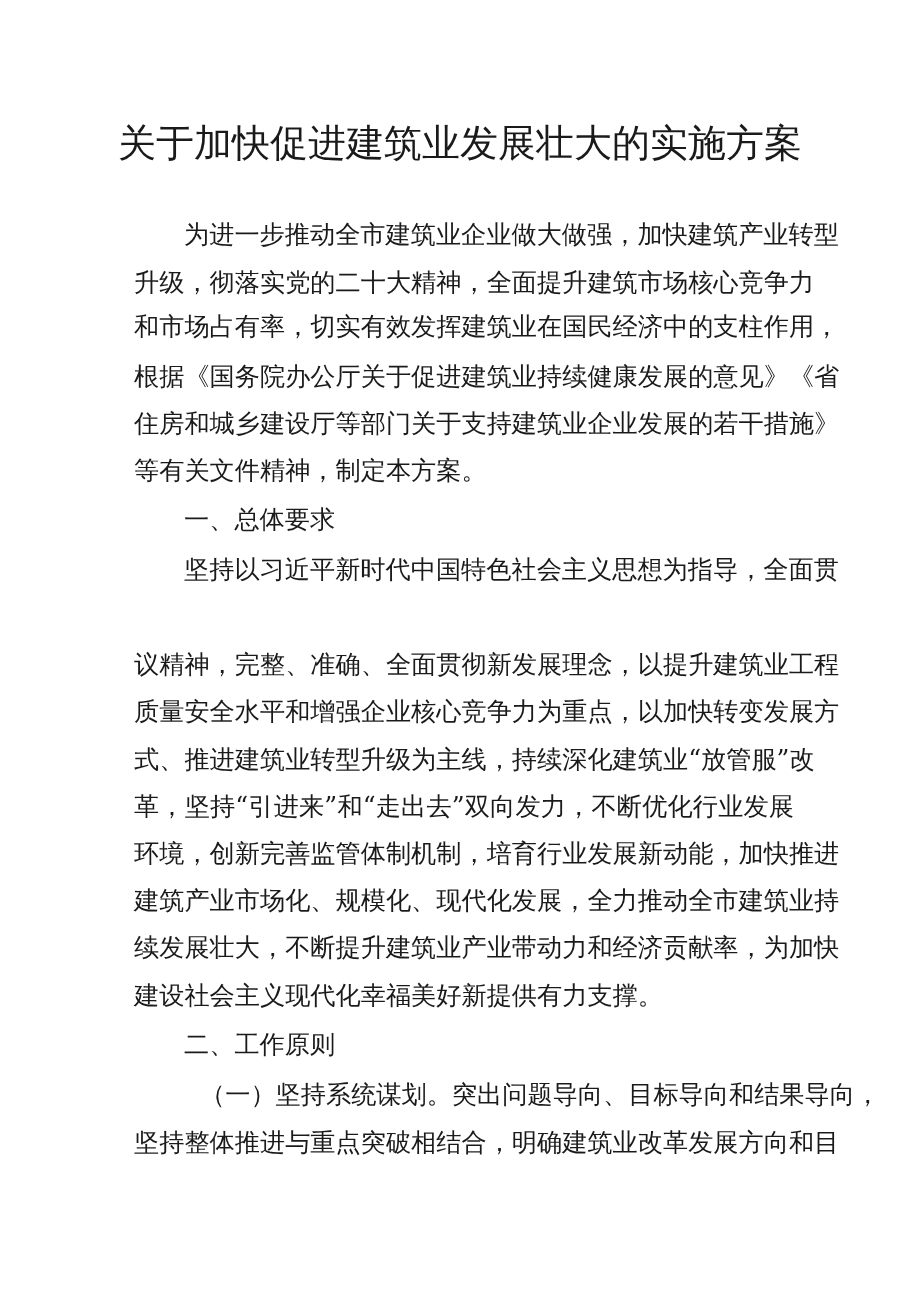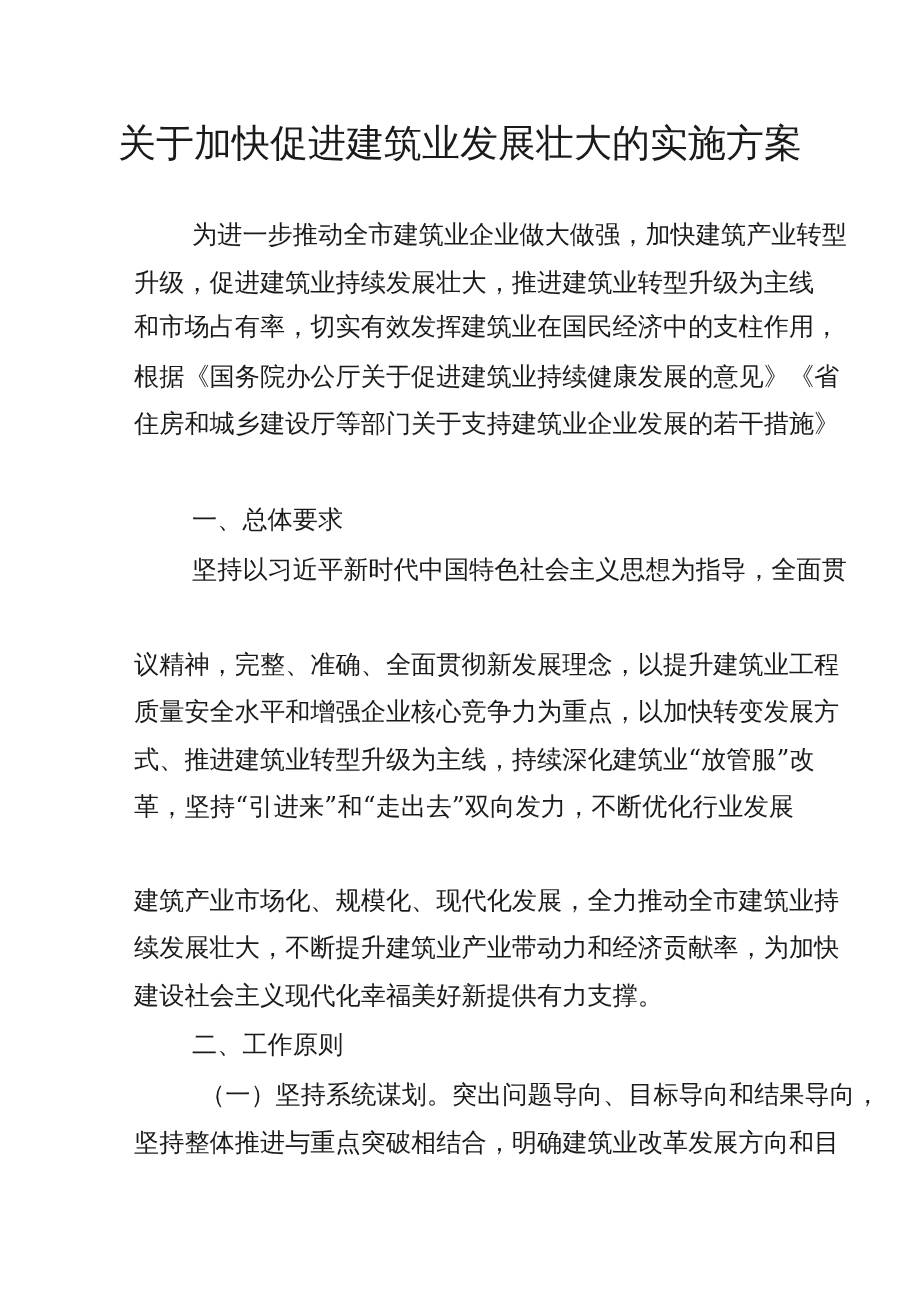--- a/index.html
+++ b/index.html
@@ -44,47 +44,49 @@
       height: 34px;
       white-space: nowrap;
       text-align: justify;
       text-align-last: justify;
       color: #1a1a1a;
     }
     .line.last {
       text-align-last: left;
     }
     .line.indent {
-      left: 192px;
+      left: 184px;
       width: 610px;
     }
     .line.indent-sub {
       left: 200px;
       width: 594px;
     }
   </style>
 </head>
 <body>
 
 <div class="page">
   <div class="title">关于加快促进建筑业发展壮大的实施方案</div>
 
   <div class="line indent" style="top:218px">为进一步推动全市建筑业企业做大做强，加快建筑产业转型</div>
-  <div class="line" style="top:266px">升级，促进建筑业持续发展壮大，推进建筑业转型升级为主线</div>
+  <div class="line" style="top:266px">升级，彻落实党的二十大精神，全面提升建筑市场核心竞争力</div>
   <div class="line" style="top:310px">和市场占有率，切实有效发挥建筑业在国民经济中的支柱作用，</div>
   <div class="line" style="top:360px">根据《国务院办公厅关于促进建筑业持续健康发展的意见》《省</div>
   <div class="line" style="top:407px">住房和城乡建设厅等部门关于支持建筑业企业发展的若干措施》</div>
+  <div class="line last" style="top:454px">等有关文件精神，制定本方案。</div>
 
   <div class="line indent last" style="top:503px">一、总体要求</div>
 
   <div class="line indent" style="top:553px">坚持以习近平新时代中国特色社会主义思想为指导，全面贯</div>
   <div class="line" style="top:648px">议精神，完整、准确、全面贯彻新发展理念，以提升建筑业工程</div>
   <div class="line" style="top:743px">式、推进建筑业转型升级为主线，持续深化建筑业“放管服”改</div>
   <div class="line" style="top:695px">质量安全水平和增强企业核心竞争力为重点，以加快转变发展方</div>
   <div class="line" style="top:790px">革，坚持“引进来”和“走出去”双向发力，不断优化行业发展</div>
+  <div class="line" style="top:837px">环境，创新完善监管体制机制，培育行业发展新动能，加快推进</div>
   <div class="line" style="top:931px">续发展壮大，不断提升建筑业产业带动力和经济贡献率，为加快</div>
   <div class="line" style="top:884px">建筑产业市场化、规模化、现代化发展，全力推动全市建筑业持</div>
   <div class="line last" style="top:979px">建设社会主义现代化幸福美好新提供有力支撑。</div>
 
   <div class="line indent last" style="top:1028px">二、工作原则</div>
 
   <div class="line indent-sub" style="top:1078px">（一）坚持系统谋划。突出问题导向、目标导向和结果导向，</div>
   <div class="line" style="top:1126px">坚持整体推进与重点突破相结合，明确建筑业改革发展方向和目</div>
 </div>
 

